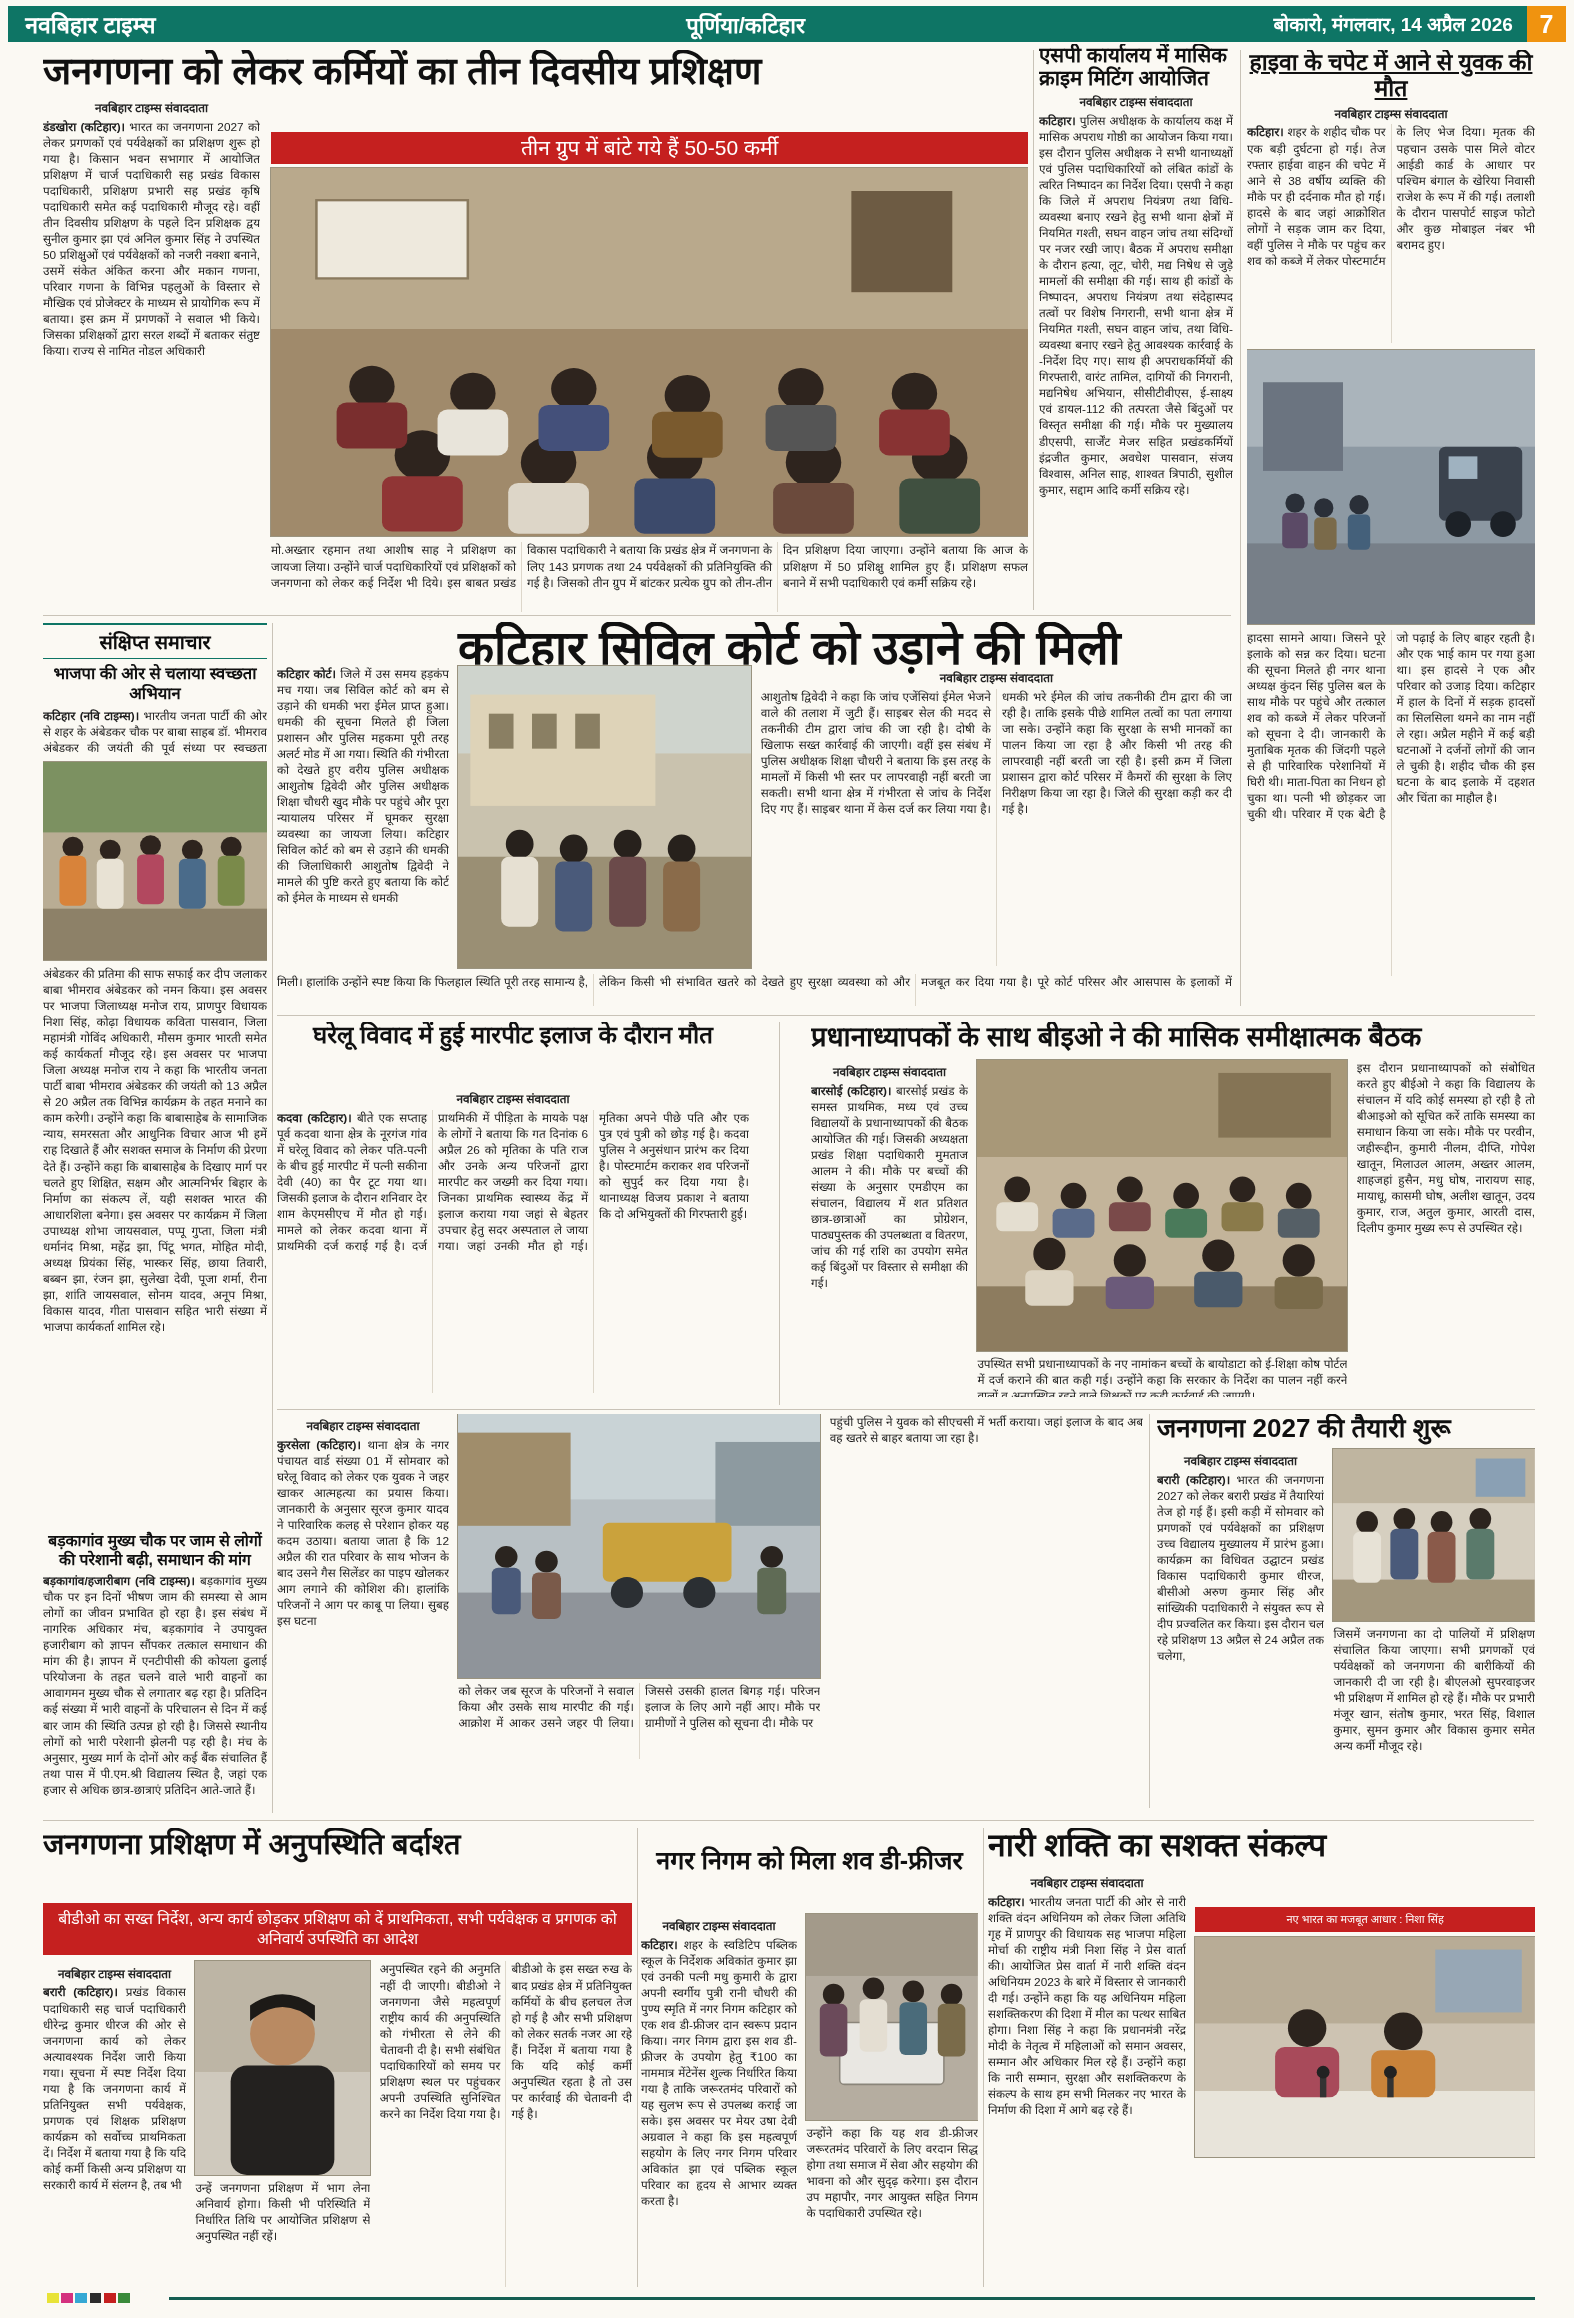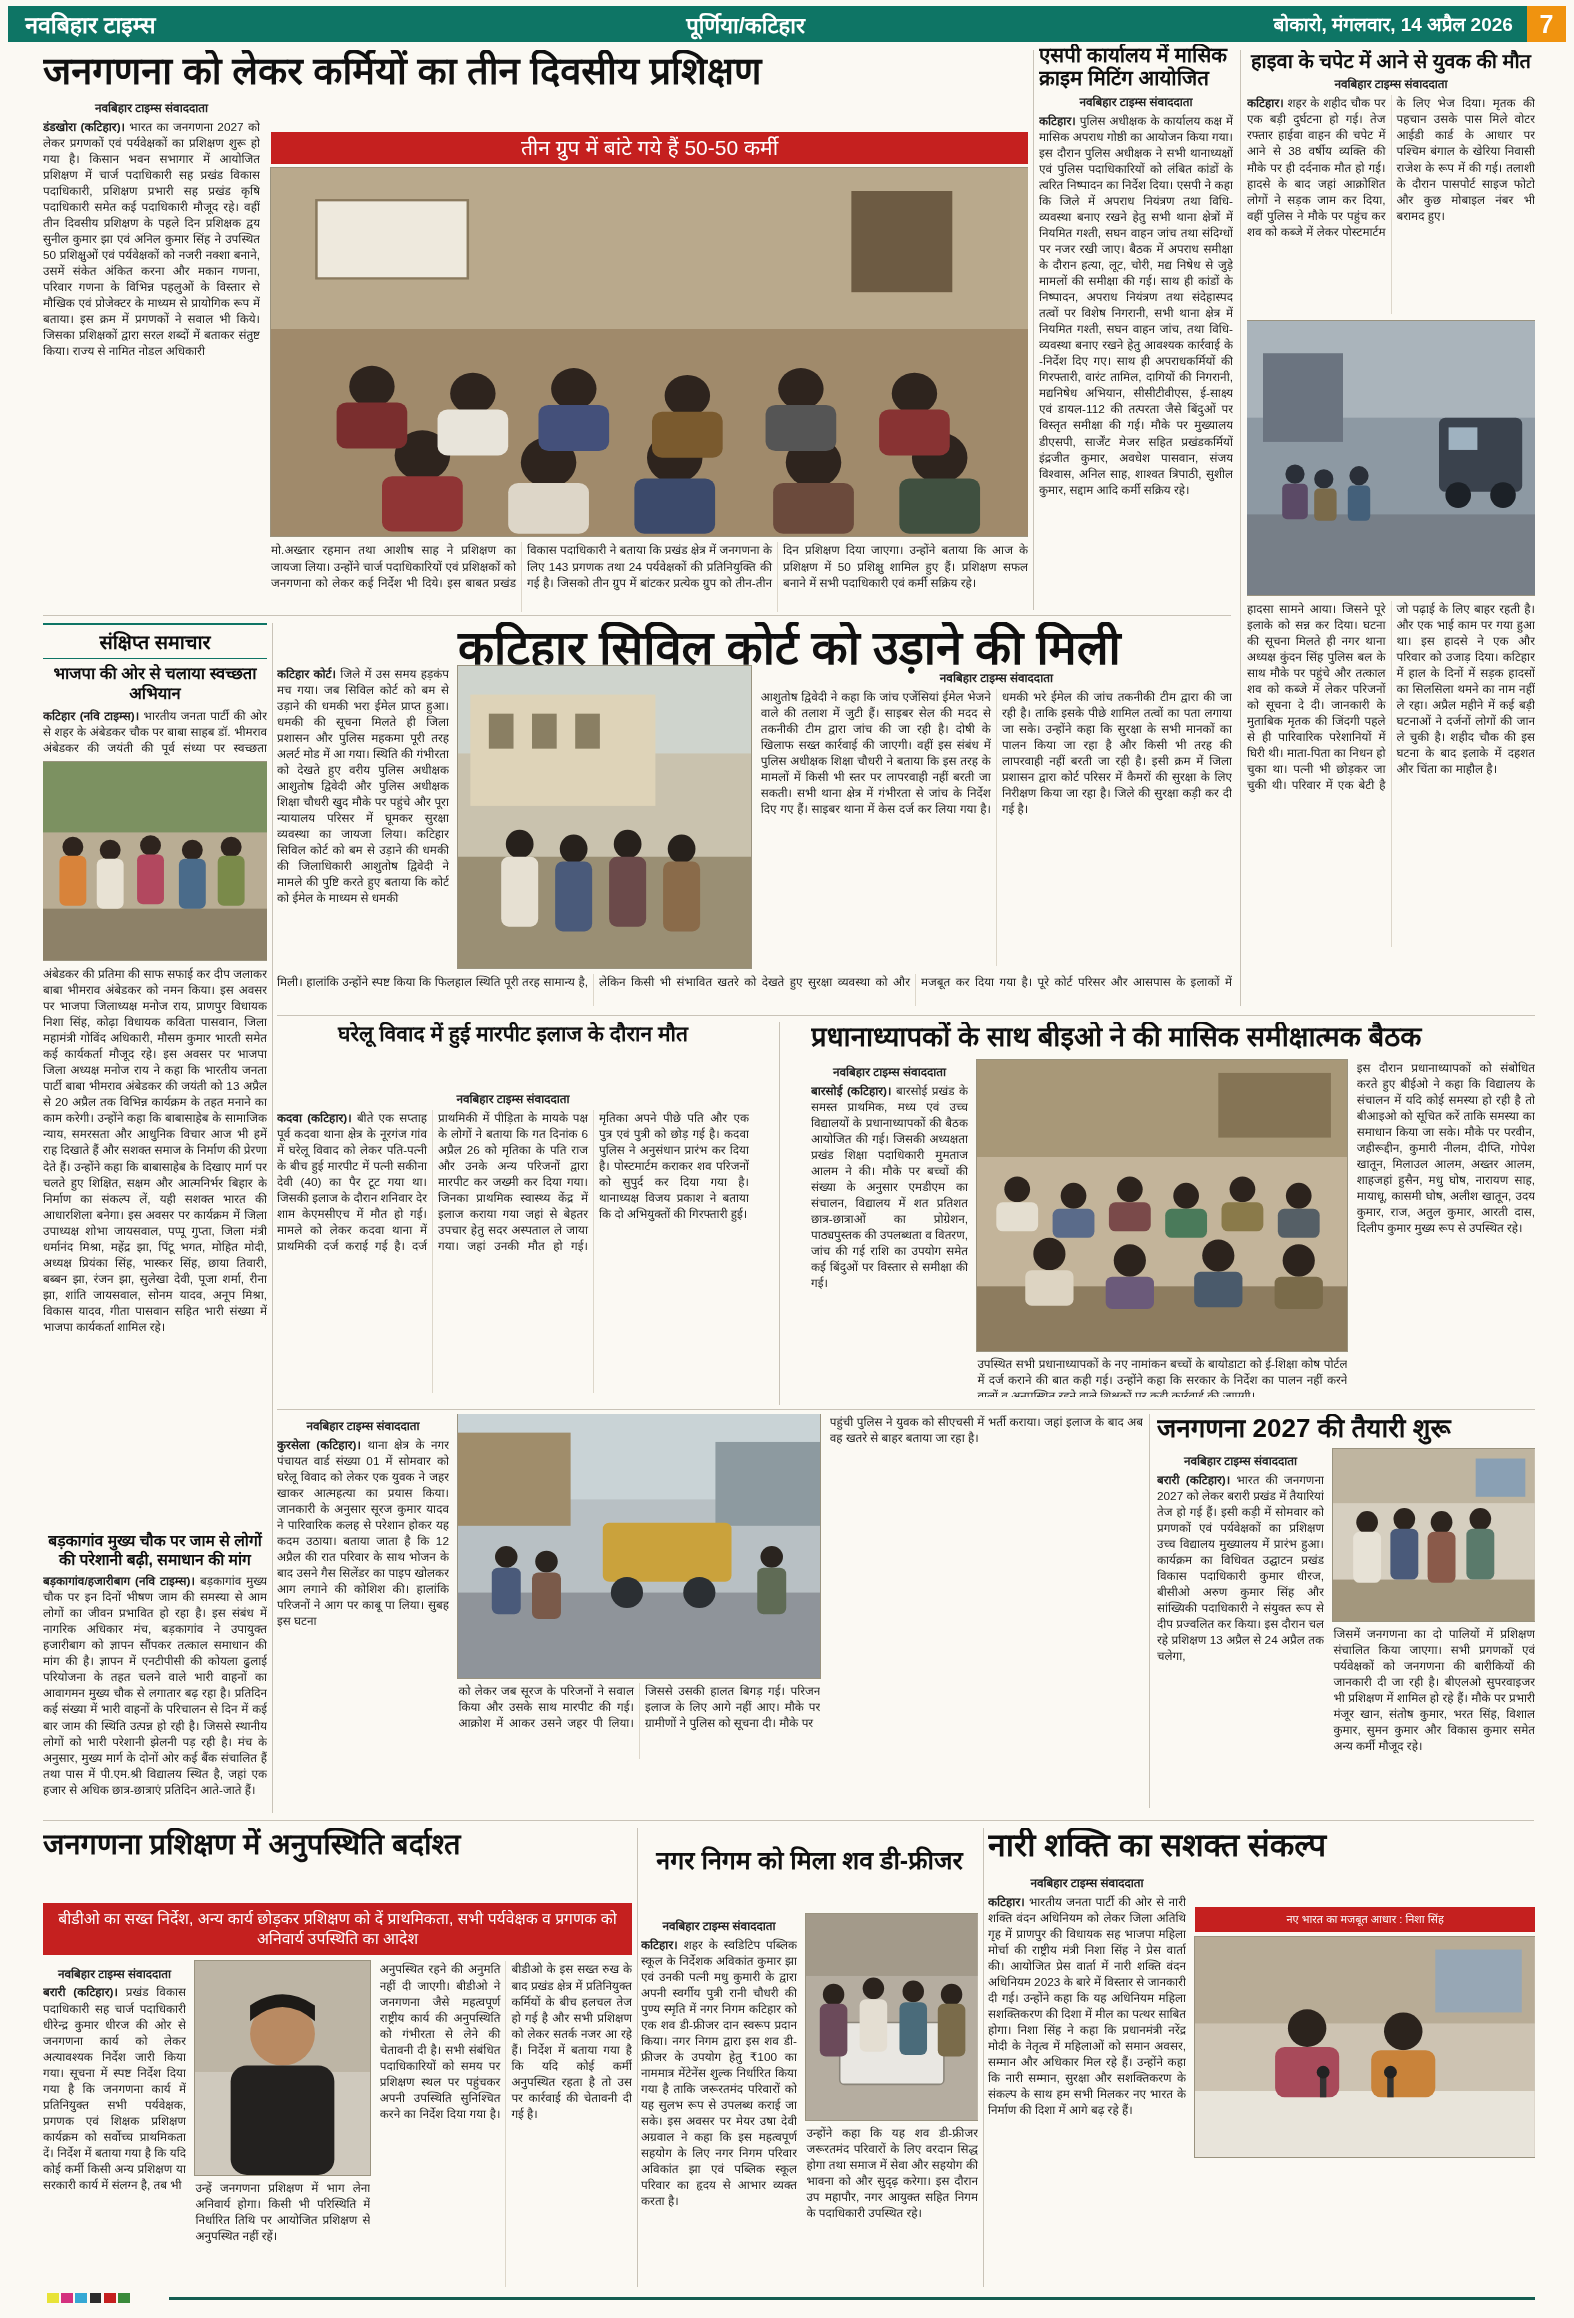--- a/index.html
+++ b/index.html
@@ -97,21 +97,21 @@
     </div>
   </div>
 
   <div class="art" style="left:1039px;top:44px;width:194px;height:562px;" data-name="article-crime-meeting">
     <div class="hl" style="font-size:20.5px;" data-name="headline-crime-meeting">एसपी कार्यालय में मासिक क्राइम मिटिंग आयोजित</div>
     <div class="byline" data-name="byline">नवबिहार टाइम्स संवाददाता</div>
     <p class="body" style="margin:0;height:464px;" data-name="article-body"><b class="dl" data-name="dateline">कटिहार।</b> <span>पुलिस अधीक्षक के कार्यालय कक्ष में मासिक अपराध गोष्ठी का आयोजन किया गया। इस दौरान पुलिस अधीक्षक ने सभी थानाध्यक्षों एवं पुलिस पदाधिकारियों को लंबित कांडों के त्वरित निष्पादन का निर्देश दिया। एसपी ने कहा कि जिले में अपराध नियंत्रण तथा विधि-व्यवस्था बनाए रखने हेतु सभी थाना क्षेत्रों में नियमित गश्ती, सघन वाहन जांच तथा संदिग्धों पर नजर रखी जाए। बैठक में अपराध समीक्षा के दौरान हत्या, लूट, चोरी, मद्य निषेध से जुड़े मामलों की समीक्षा की गई। साथ ही कांडों के निष्पादन, अपराध नियंत्रण तथा संदेहास्पद तत्वों पर विशेष निगरानी, सभी थाना क्षेत्र में नियमित गश्ती, सघन वाहन जांच, तथा विधि-व्यवस्था बनाए रखने हेतु आवश्यक कार्रवाई के -निर्देश दिए गए। साथ ही अपराधकर्मियों की गिरफ्तारी, वारंट तामिल, दागियों की निगरानी, मद्यनिषेध अभियान, सीसीटीवीएस, ई-साक्ष्य एवं डायल-112 की तत्परता जैसे बिंदुओं पर विस्तृत समीक्षा की गई। मौके पर मुख्यालय डीएसपी, सार्जेंट मेजर सहित प्रखंडकर्मियों इंद्रजीत कुमार, अवधेश पासवान, संजय विश्वास, अनिल साह, शाश्वत त्रिपाठी, सुशील कुमार, सद्दाम आदि कर्मी सक्रिय रहे।</span></p>
   </div>
 
   <div class="art" style="left:1247px;top:50px;width:288px;height:956px;" data-name="article-haiwa-accident">
-    <div class="hl" style="font-size:20px;text-align:center;" data-name="headline-haiwa">हाइवा के चपेट में आने से युवक की मौत</div>
+    <div class="hl" style="font-size:23px;text-align:center;text-decoration:underline;" data-name="headline-haiwa">हाइवा के चपेट में आने से युवक की मौत</div>
     <div class="byline" data-name="byline">नवबिहार टाइम्स संवाददाता</div>
     <p class="body cols2" style="margin:0 0 6.3px;height:219px;" data-name="article-body"><b class="dl" data-name="dateline">कटिहार।</b> <span>शहर के शहीद चौक पर एक बड़ी दुर्घटना हो गई। तेज रफ्तार हाईवा वाहन की चपेट में आने से 38 वर्षीय व्यक्ति की मौके पर ही दर्दनाक मौत हो गई। हादसे के बाद जहां आक्रोशित लोगों ने सड़क जाम कर दिया, वहीं पुलिस ने मौके पर पहुंच कर शव को कब्जे में लेकर पोस्टमार्टम के लिए भेज दिया। मृतक की पहचान उसके पास मिले वोटर आईडी कार्ड के आधार पर पश्चिम बंगाल के खेरिया निवासी राजेश के रूप में की गई। तलाशी के दौरान पासपोर्ट साइज फोटो और कुछ मोबाइल नंबर भी बरामद हुए।</span></p>
     <div class="photo" style="height:274px;" data-name="photo-accident-scene">
       <svg viewBox="0 0 180 170" preserveAspectRatio="none" data-name="photo-illustration">
         <rect width="180" height="170" fill="#8d99a3"></rect>
           <rect width="180" height="60" fill="#aab4bb"></rect>
         <rect x="10" y="20" width="50" height="55" fill="#6b7480"></rect>
         <rect x="120" y="60" width="52" height="46" rx="4" fill="#3a424d"></rect>
           <rect x="126" y="66" width="18" height="14" fill="#9fb2c0"></rect>
         <circle cx="132" cy="108" r="8" fill="#1c2127"></circle>
@@ -187,21 +187,21 @@
       </div>
       <div style="flex:1;padding-left:9.4px;">
         <div class="byline" data-name="byline">नवबिहार टाइम्स संवाददाता</div>
         <p class="body cols2" style="margin:0;height:277px;" data-name="article-body">आशुतोष द्विवेदी ने कहा कि जांच एजेंसियां ईमेल भेजने वाले की तलाश में जुटी हैं। साइबर सेल की मदद से तकनीकी टीम द्वारा जांच की जा रही है। दोषी के खिलाफ सख्त कार्रवाई की जाएगी। वहीं इस संबंध में पुलिस अधीक्षक शिक्षा चौधरी ने बताया कि इस तरह के मामलों में किसी भी स्तर पर लापरवाही नहीं बरती जा सकती। सभी थाना क्षेत्र में गंभीरता से जांच के निर्देश दिए गए हैं। साइबर थाना में केस दर्ज कर लिया गया है। धमकी भरे ईमेल की जांच तकनीकी टीम द्वारा की जा रही है। ताकि इसके पीछे शामिल तत्वों का पता लगाया जा सके। उन्होंने कहा कि सुरक्षा के सभी मानकों का पालन किया जा रहा है और किसी भी तरह की लापरवाही नहीं बरती जा रही है। इसी क्रम में जिला प्रशासन द्वारा कोर्ट परिसर में कैमरों की सुरक्षा के लिए निरीक्षण किया जा रहा है। जिले की सुरक्षा कड़ी कर दी गई है।</p>
       </div>
     </div>
     <p class="body cols3" style="margin:6.3px 0 0;height:31.5px;" data-name="article-body-continued">मिली। हालांकि उन्होंने स्पष्ट किया कि फिलहाल स्थिति पूरी तरह सामान्य है, लेकिन किसी भी संभावित खतरे को देखते हुए सुरक्षा व्यवस्था को और मजबूत कर दिया गया है। पूरे कोर्ट परिसर और आसपास के इलाकों में तलाशी ली गई। बम निरोधक दस्ता और डॉग स्क्वायड की टीम को बुलाया गया।</p>
   </div>
 
   <div class="art" style="left:277px;top:1022px;width:472px;height:383px;" data-name="article-domestic-death">
-    <div class="hl" style="font-size:21px;text-align:center;height:65px;" data-name="headline-domestic-death">घरेलू विवाद में हुई मारपीट इलाज के दौरान मौत</div>
+    <div class="hl" style="font-size:24px;text-align:center;height:65px;" data-name="headline-domestic-death">घरेलू विवाद में हुई मारपीट इलाज के दौरान मौत</div>
     <div class="byline" data-name="byline">नवबिहार टाइम्स संवाददाता</div>
     <p class="body cols3" style="margin:0;height:283px;" data-name="article-body"><b class="dl" data-name="dateline">कदवा (कटिहार)।</b> <span>बीते एक सप्ताह पूर्व कदवा थाना क्षेत्र के नूरगंज गांव में घरेलू विवाद को लेकर पति-पत्नी के बीच हुई मारपीट में पत्नी सकीना देवी (40) का पैर टूट गया था। जिसकी इलाज के दौरान शनिवार देर शाम केएमसीएच में मौत हो गई। मामले को लेकर कदवा थाना में प्राथमिकी दर्ज कराई गई है। दर्ज प्राथमिकी में पीड़िता के मायके पक्ष के लोगों ने बताया कि गत दिनांक 6 अप्रैल 26 को मृतिका के पति राज और उनके अन्य परिजनों द्वारा मारपीट कर जख्मी कर दिया गया। जिनका प्राथमिक स्वास्थ्य केंद्र में इलाज कराया गया जहां से बेहतर उपचार हेतु सदर अस्पताल ले जाया गया। जहां उनकी मौत हो गई। मृतिका अपने पीछे पति और एक पुत्र एवं पुत्री को छोड़ गई है। कदवा पुलिस ने अनुसंधान प्रारंभ कर दिया है। पोस्टमार्टम कराकर शव परिजनों को सुपुर्द कर दिया गया है। थानाध्यक्ष विजय प्रकाश ने बताया कि दो अभियुक्तों की गिरफ्तारी हुई।</span></p>
   </div>
 
   <div class="art" style="left:811px;top:1022px;width:724px;height:383px;" data-name="article-beo-meeting">
     <div class="hl" style="font-size:27.5px;height:38px;" data-name="headline-beo-meeting">प्रधानाध्यापकों के साथ बीइओ ने की मासिक समीक्षात्मक बैठक</div>
     <div class="row" style="height:340px;">
       <div style="flex:0 0 157px;padding-right:9.4px;">
         <div class="byline" data-name="byline">नवबिहार टाइम्स संवाददाता</div>
         <p class="body" style="margin:0;height:315px;" data-name="article-body"><b class="dl" data-name="dateline">बारसोई (कटिहार)।</b> <span>बारसोई प्रखंड के समस्त प्राथमिक, मध्य एवं उच्च विद्यालयों के प्रधानाध्यापकों की बैठक आयोजित की गई। जिसकी अध्यक्षता प्रखंड शिक्षा पदाधिकारी मुमताज आलम ने की। मौके पर बच्चों की संख्या के अनुसार एमडीएम का संचालन, विद्यालय में शत प्रतिशत छात्र-छात्राओं का प्रोग्रेशन, पाठ्यपुस्तक की उपलब्धता व वितरण, जांच की गई राशि का उपयोग समेत कई बिंदुओं पर विस्तार से समीक्षा की गई।</span></p>

